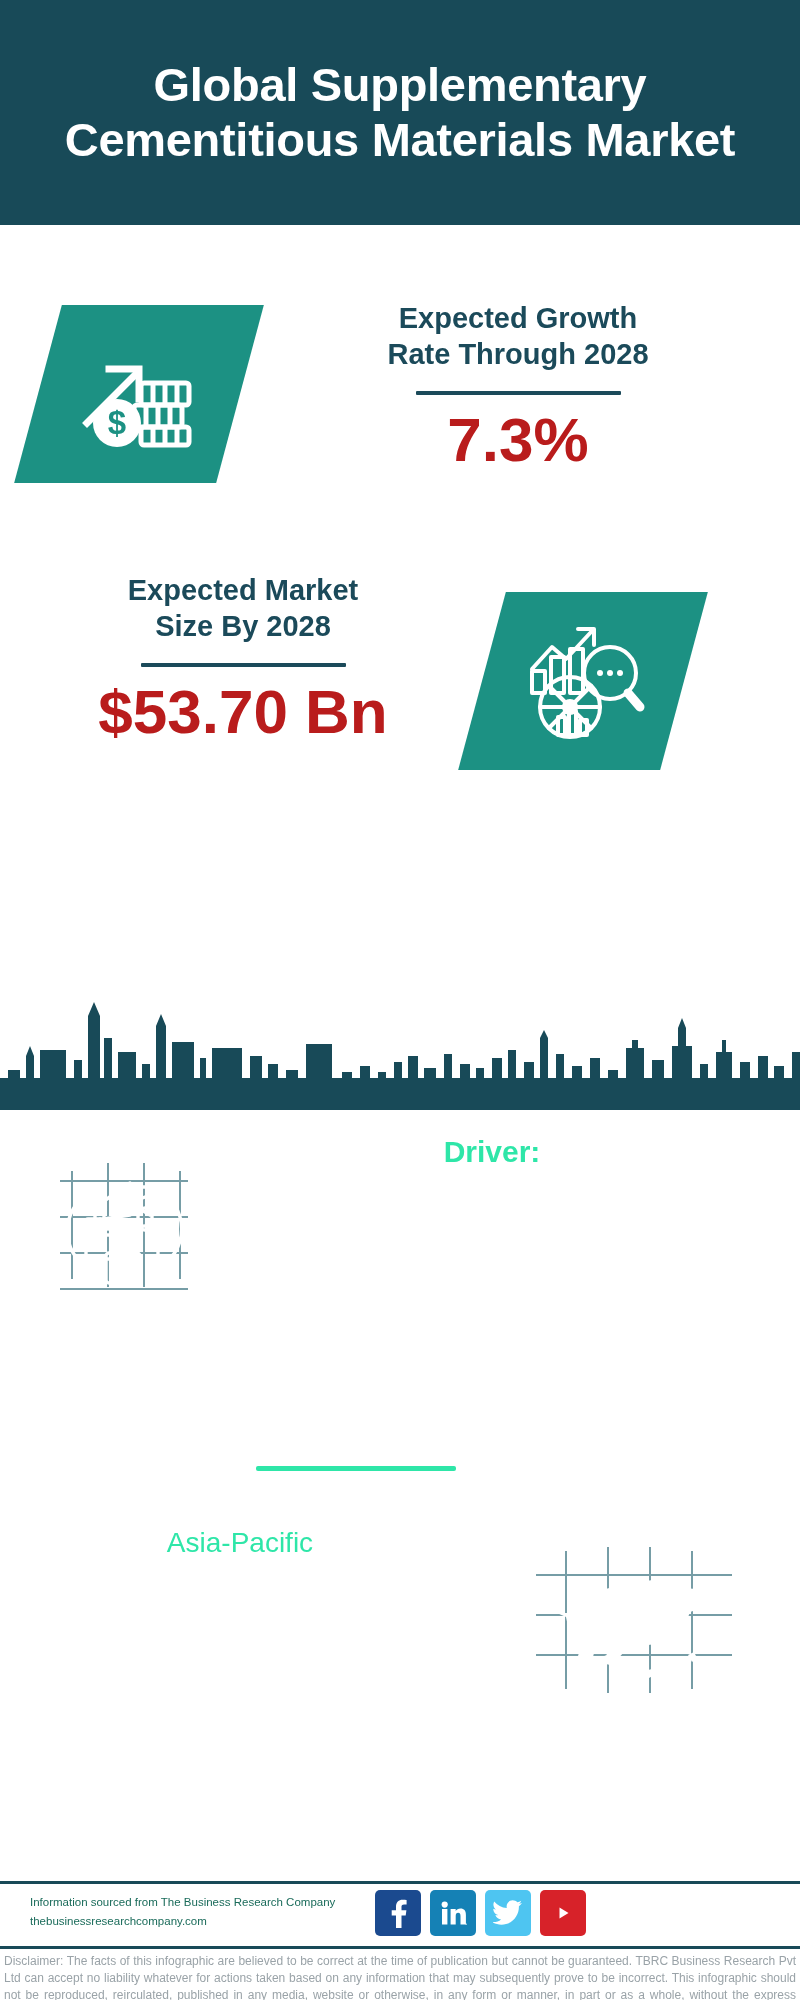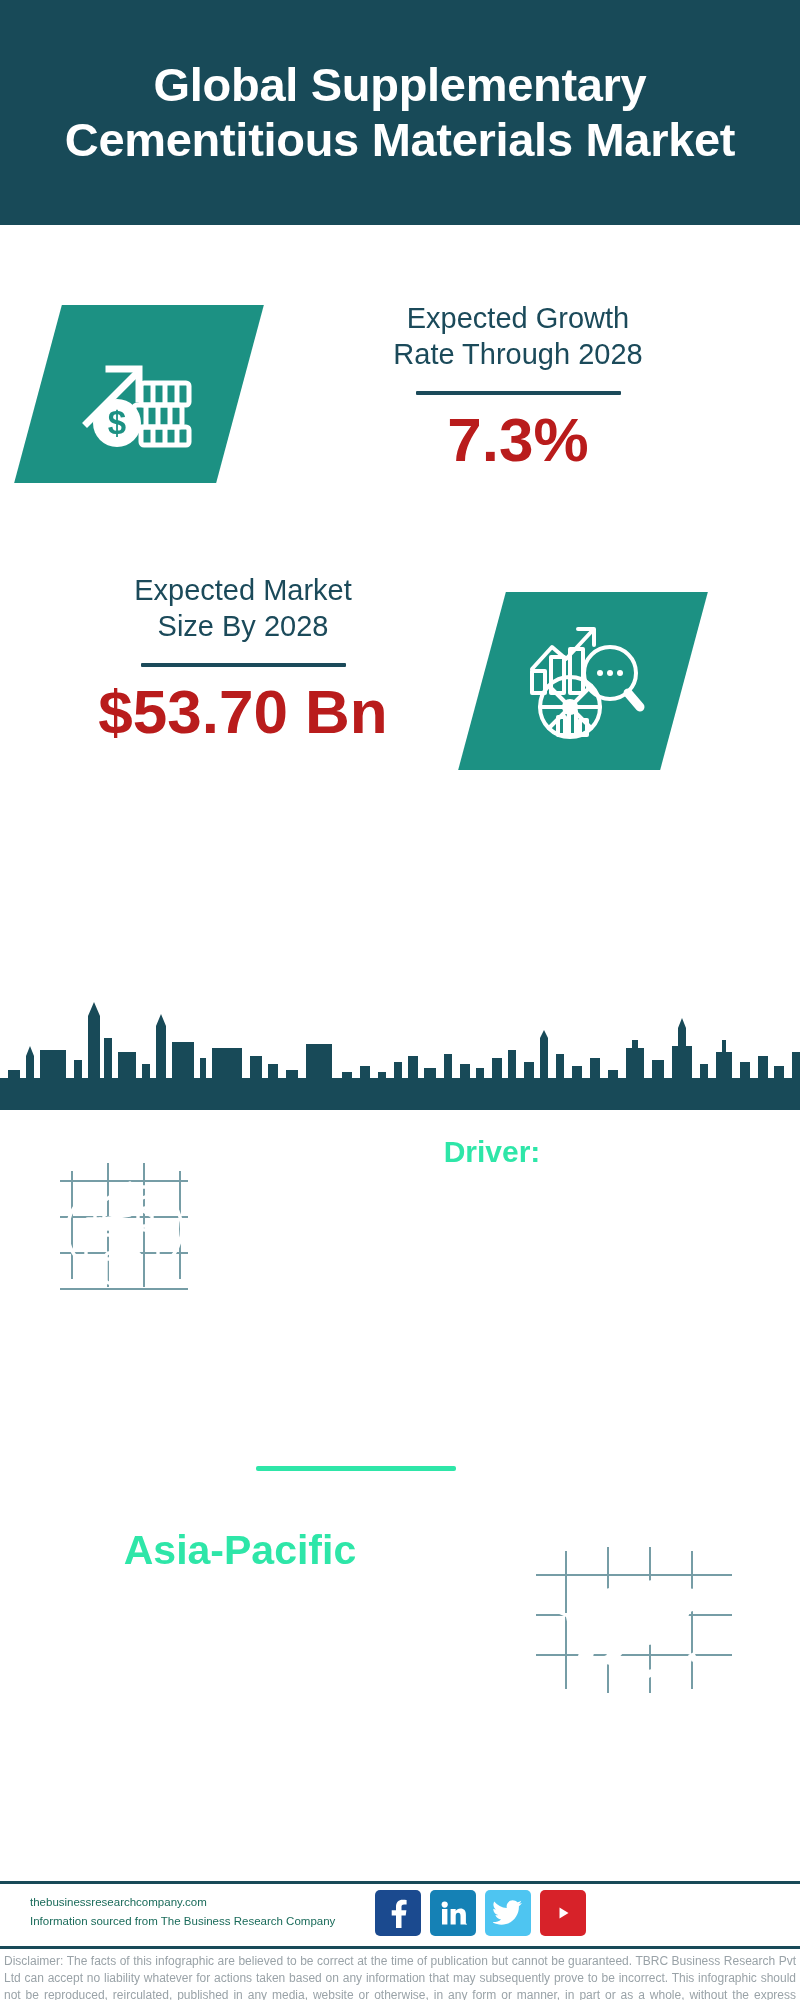--- a/index.html
+++ b/index.html
@@ -36,21 +36,21 @@
   }
   .para > svg{transform:skewX(15deg);}
 
   
   .para1{left:38px;top:305px;width:202px;height:178px;}
   .stat1-text{position:absolute;left:268px;top:300px;width:500px;text-align:center;}
   .stat2-text{position:absolute;left:28px;top:572px;width:430px;text-align:center;}
   .para2{left:482px;top:592px;width:202px;height:178px;}
 
   .stat-label{
-    color:#1b4a5a;font-size:29px;line-height:1.25;font-weight:normal;
+    color:#1b4a5a;font-size:29px;line-height:1.25;font-weight:bold;
     font-family:"Liberation Sans", sans-serif;
   }
   .stat-rule{
     width:205px;height:4px;background:#1b4a5a;margin:18px auto 12px auto;border-radius:1px;
   }
   .stat-value{
     color:#b91c1c;font-size:62px;font-weight:bold;line-height:1.05;
     font-family:"Liberation Sans", sans-serif;
   }
 
@@ -77,21 +77,21 @@
   }
 
   .mid-rule{
     position:absolute;left:256px;top:1466px;width:200px;height:5px;background:#2ee6a8;border-radius:2px;
   }
 
   
   .region-row{position:absolute;left:0;top:1525px;width:800px;height:210px;}
   .region-texts{position:absolute;left:30px;top:0;width:420px;text-align:center;}
   .region-name{
-    color:#2ee6a8;font-size:41px;font-weight:bold;line-height:1.25;
+    color:#2ee6a8;font-size:28px;font-weight:normal;line-height:1.25;
     font-family:"Liberation Sans", sans-serif;
   }
   .region-sub{
     color:#ffffff;font-size:30px;line-height:1.28;font-weight:normal;
     font-family:"Liberation Sans", sans-serif;
   }
   .region-map{position:absolute;left:522px;top:20px;width:220px;height:150px;}
 
   
   .footer{
@@ -265,22 +265,22 @@
           <path d="M122 126 l8 -2 4 5 -7 4 -6 -3 Z"></path>
           <path d="M142 130 l7 -2 3 5 -6 4 Z"></path>
         </g>
       </svg>
     </div>
   </div>
 
   <div class="footer">
     <div class="footer-inner">
       <div class="footer-text">
+        <div>Information sourced from The Business Research Company</div>
         <div>thebusinessresearchcompany.com</div>
-        <div>Information sourced from The Business Research Company</div>
       </div>
       <div class="socials">
         <div class="soc soc-fb">
           <svg width="26" height="30" viewBox="0 0 26 30">
               <path fill="#ffffff" d="M16.5 30 V17.5 h4.2 l.7 -5.2 h-4.9 V9.1 c0 -1.5 .4 -2.5 2.6 -2.5 h2.5 V2 C21 1.9 19.4 1.8 17.6 1.8 c -3.9 0 -6.6 2.4 -6.6 6.8 v3.7 H6.7 v5.2 H11 V30 Z"></path>
             </svg>
         </div>
         <div class="soc soc-li">
           <svg width="28" height="28" viewBox="0 0 28 28">
             <rect x="3" y="10" width="5.4" height="15.5" fill="#ffffff"></rect>

